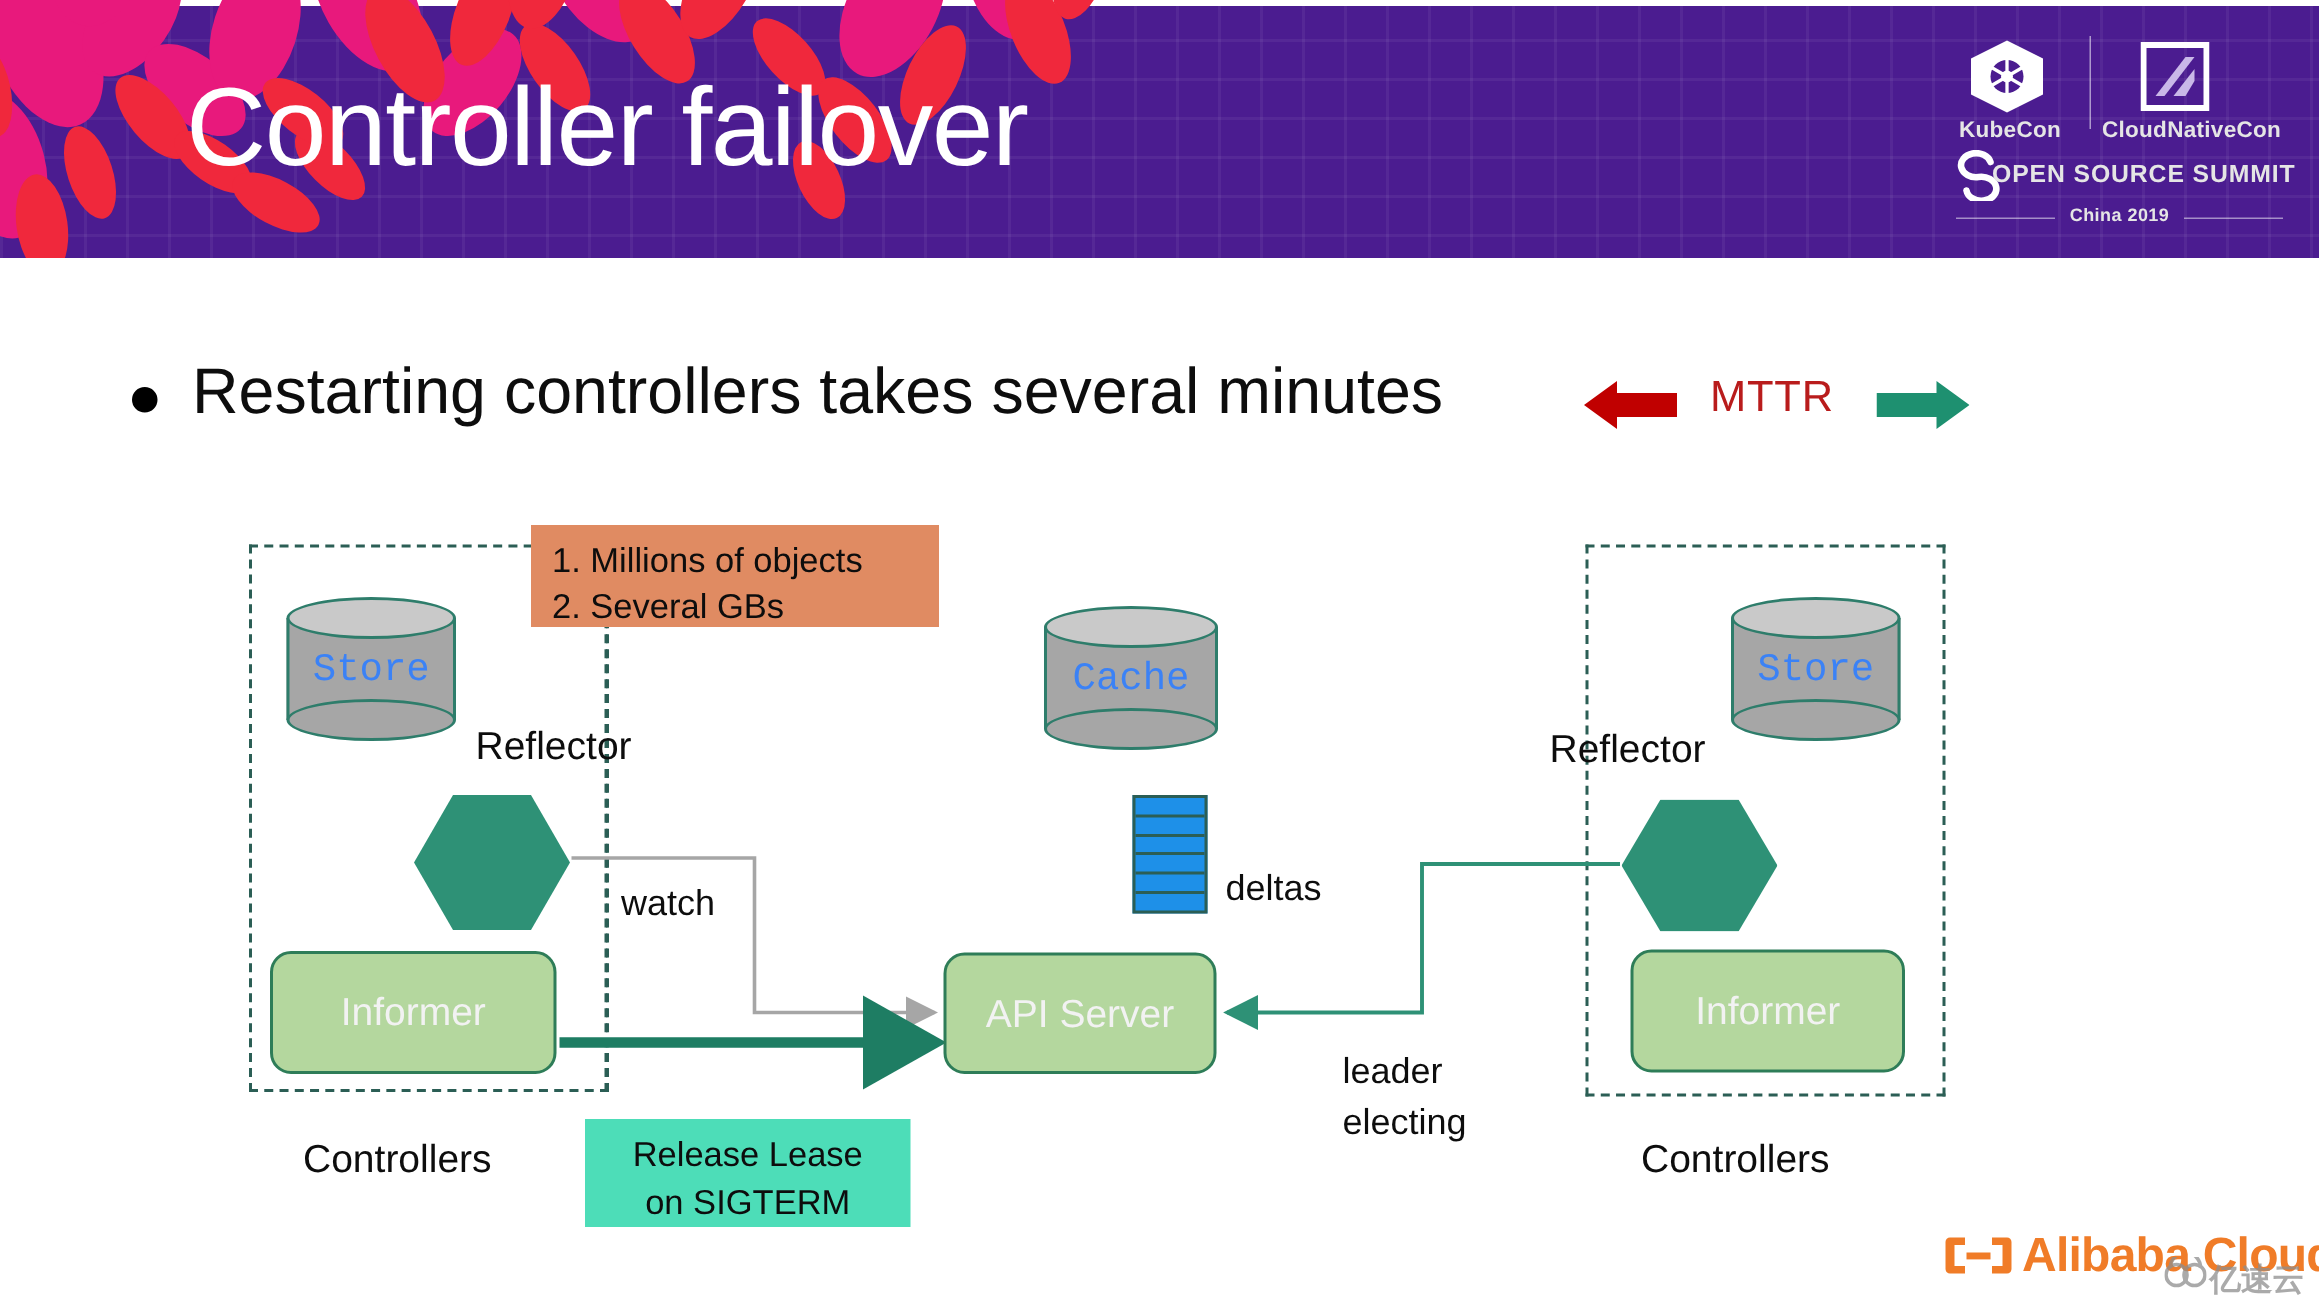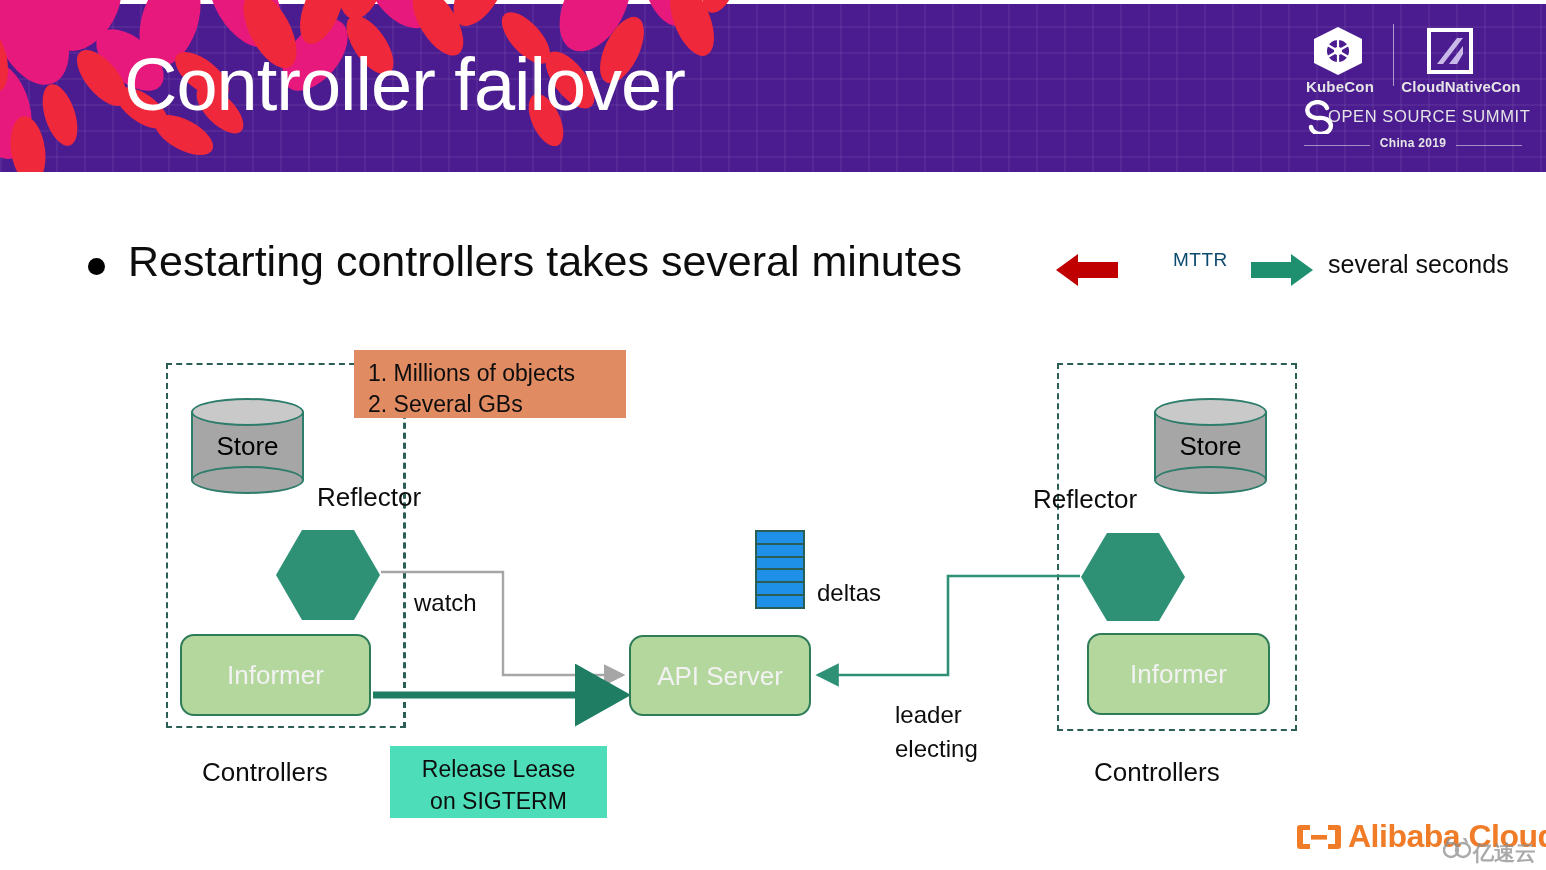--- a/index.html
+++ b/index.html
@@ -118,21 +118,21 @@
   }
   .oss-mark {
     position: absolute;
     left: 0px; top: -2px;
     width: 34px; height: 34px;
   }
   .oss-label {
     position: absolute;
     left: 26px; top: 5px;
     font-size: 16.5px;
-    font-weight: normal;
+    font-weight: bold;
     letter-spacing: 0.6px;
     white-space: nowrap;
   }
   .conf-year-wrap {
     position: absolute;
     left: 6px; top: 112px;
     width: 222px;
     height: 20px;
   }
   .conf-year {
@@ -169,24 +169,23 @@
     top: 237px;
     font-size: 43px;
     color: #0d0d0d;
     white-space: nowrap;
     font-family: "Liberation Sans", sans-serif;
   }
   .mttr-label {
     position: absolute;
     left: 1140px;
     top: 249px;
-    font-size: 19px;
-    color: #0c4a6e;
+    font-size: 29px;
+    color: #b91c1c;
     letter-spacing: 0.5px;
-    margin-left: 33px;
   }
   .reduce-text {
     position: absolute;
     left: 1328px;
     top: 248px;
     font-size: 25px;
     color: #0d0d0d;
     line-height: 1.34;
     white-space: nowrap;
   }
@@ -255,23 +254,24 @@
     border: 2px solid #2e7d6b;
     box-sizing: border-box;
   }
   .cyl-label {
     position: absolute;
     left: 0;
     top: 50%;
     transform: translateY(-50%);
     width: 100%;
     text-align: center;
-    color: #000000;
+    color: #3b82f6;
     font-size: 26px;
     z-index: 3;
+    font-family: Liberation Mono, monospace;
   }
   .cyl-store-l { left: 191px; top: 398px; width: 113px; height: 96px; }
   .cyl-cache   { left: 696px; top: 404px; width: 116px; height: 96px; }
   .cyl-store-r { left: 1154px; top: 398px; width: 113px; height: 96px; }
 
   .hexagon {
     position: absolute;
     background: #2e9176;
     clip-path: polygon(25% 0%, 75% 0%, 100% 50%, 75% 100%, 25% 100%, 0% 50%);
   }
@@ -498,21 +498,20 @@
   <div class="bullet-text">Restarting controllers takes several minutes</div>
 
   <svg class="arrow-left-red" viewBox="0 0 62 36" xmlns="http://www.w3.org/2000/svg">
     <path d="M0 18 L22 2 L22 10 L62 10 L62 26 L22 26 L22 34 Z" fill="#C00000"></path>
   </svg>
   <div class="mttr-label">MTTR</div>
   <svg class="arrow-right-green" viewBox="0 0 62 36" xmlns="http://www.w3.org/2000/svg">
     <path d="M62 18 L40 2 L40 10 L0 10 L0 26 L40 26 L40 34 Z" fill="#1E9070"></path>
   </svg>
   <div class="reduce-text">
-    <div>several seconds</div>
   </div>
 
   <div class="dashed-box dash-left"></div>
   <div class="dashed-box dash-right"></div>
   <div class="dash-vert"></div>
 
   <svg class="connectors" viewBox="0 0 1546 870" xmlns="http://www.w3.org/2000/svg">
     <defs>
       <marker id="arrowGray" markerWidth="9" markerHeight="9" refX="8" refY="4.5" orient="auto">
         <path d="M0 0 L9 4.5 L0 9 Z" fill="#a6a6a6"></path>
@@ -538,20 +537,26 @@
     <div class="cyl-top"></div>
     <div class="cyl-label">Store</div>
   </div>
   <div class="label-plain lbl-reflector-l">Reflector</div>
   <div class="hexagon hex-left"></div>
   <div class="rounded-box box-informer-l">
     <div class="rb-label">Informer</div>
   </div>
   <div class="label-plain lbl-ctrl-l">Controllers</div>
 
+  <div class="cylinder cyl-cache">
+    <div class="cyl-body"></div>
+    <div class="cyl-bottom"></div>
+    <div class="cyl-top"></div>
+    <div class="cyl-label">Cache</div>
+  </div>
   <div class="delta-stack">
     <div class="delta-seg"></div>
     <div class="delta-seg"></div>
     <div class="delta-seg"></div>
     <div class="delta-seg"></div>
     <div class="delta-seg"></div>
     <div class="delta-seg"></div>
   </div>
   <div class="label-plain lbl-deltas">deltas</div>
   <div class="label-plain lbl-watch">watch</div>

